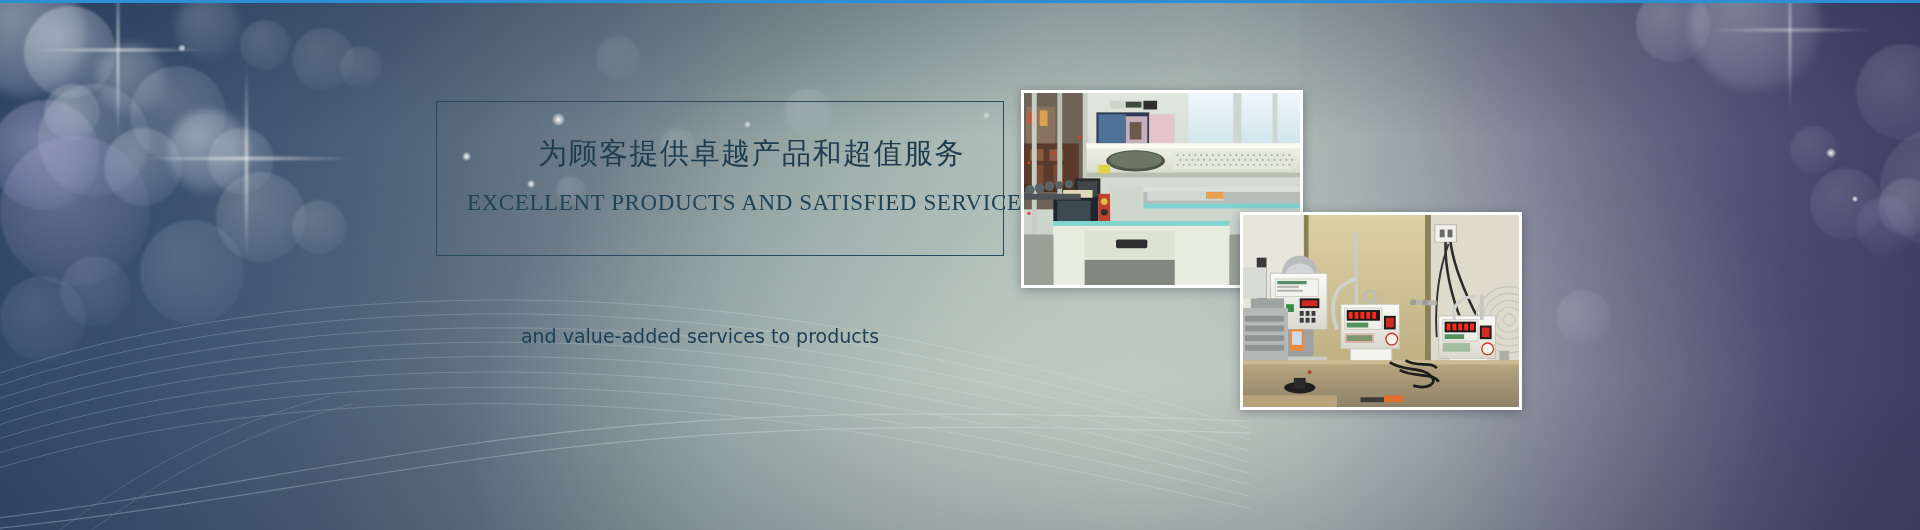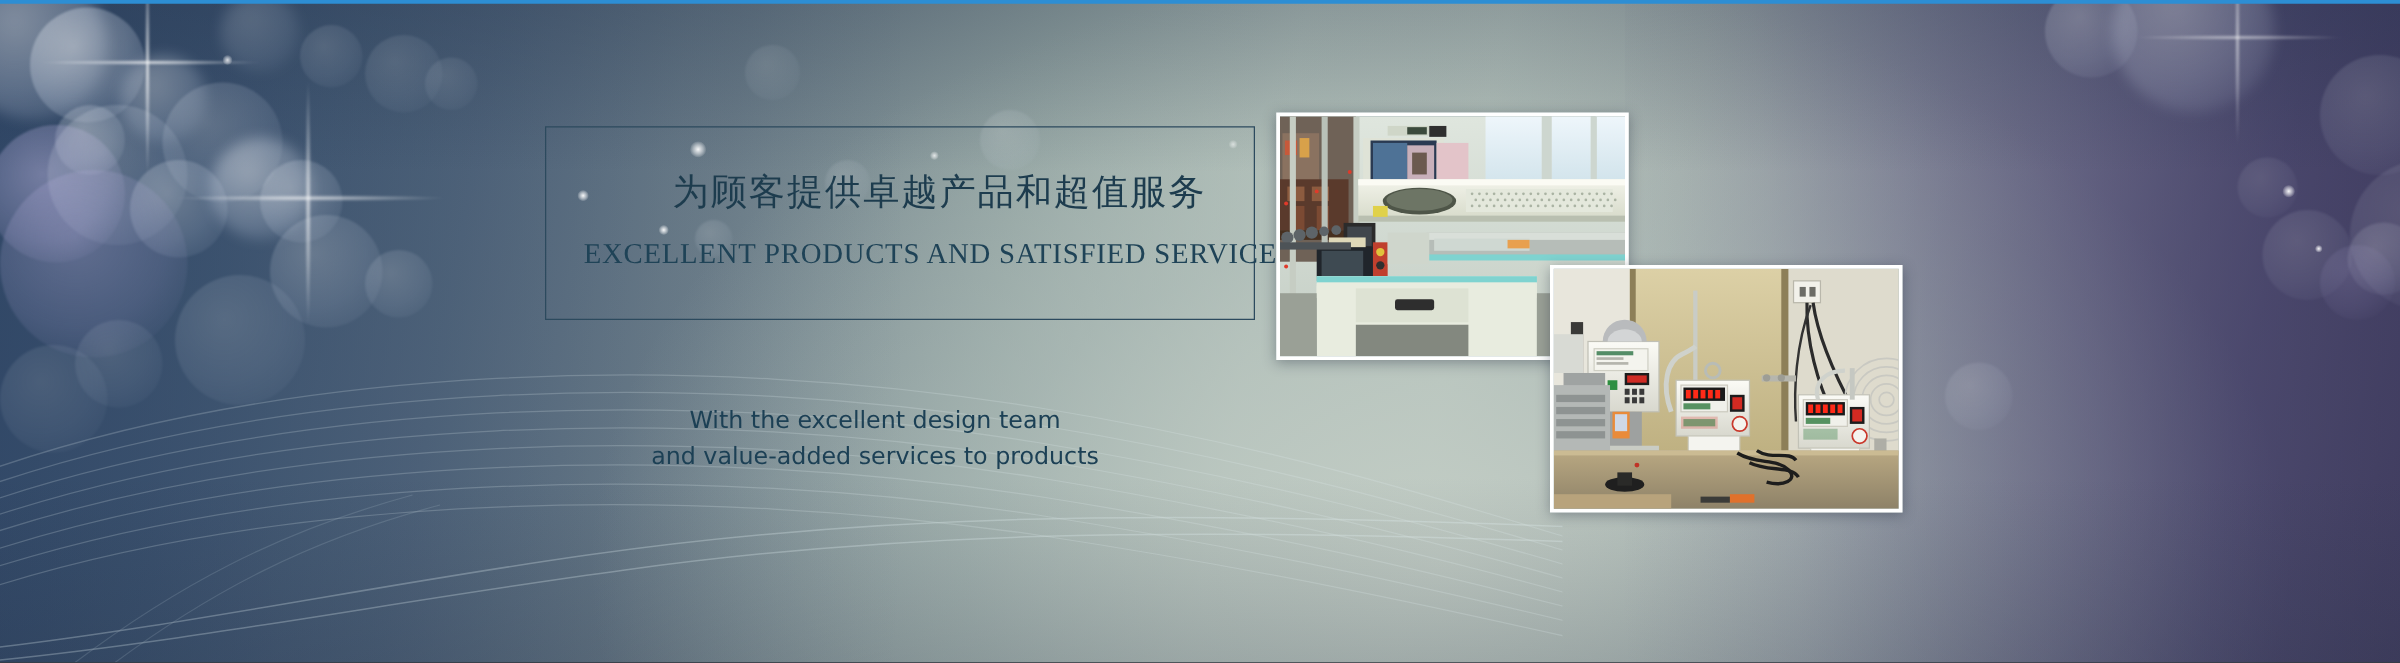--- a/index.html
+++ b/index.html
@@ -211,21 +211,20 @@
     <div class="flare" style="left:1706px; top:28px; width:170px; height:4px; opacity:.7;"></div>
     <div class="flare" style="left:1788px; top:-52px; width:4px;  height:170px; opacity:.7;"></div>
   </div>
 
   <div class="frame"></div>
   <div class="title-cn">为顾客提供卓越产品和超值服务</div>
   <div class="title-en">EXCELLENT PRODUCTS AND SATISFIED SERVICE</div>
 
 
   <div class="para">
-    <div>With the excellent design team</div>
     <div>and value-added services to products</div>
   </div>
 
   <div class="photo" id="photo-one">
     <div class="ph-inner">
       <svg viewBox="0 0 282 198" preserveAspectRatio="none" style="width:100%;height:100%;display:block;">
         <defs>
           <linearGradient id="p1wall" x1="0" y1="0" x2="0" y2="1">
             <stop offset="0" stop-color="#dfe6de"></stop>
               <stop offset="1" stop-color="#c3cdc4"></stop>

